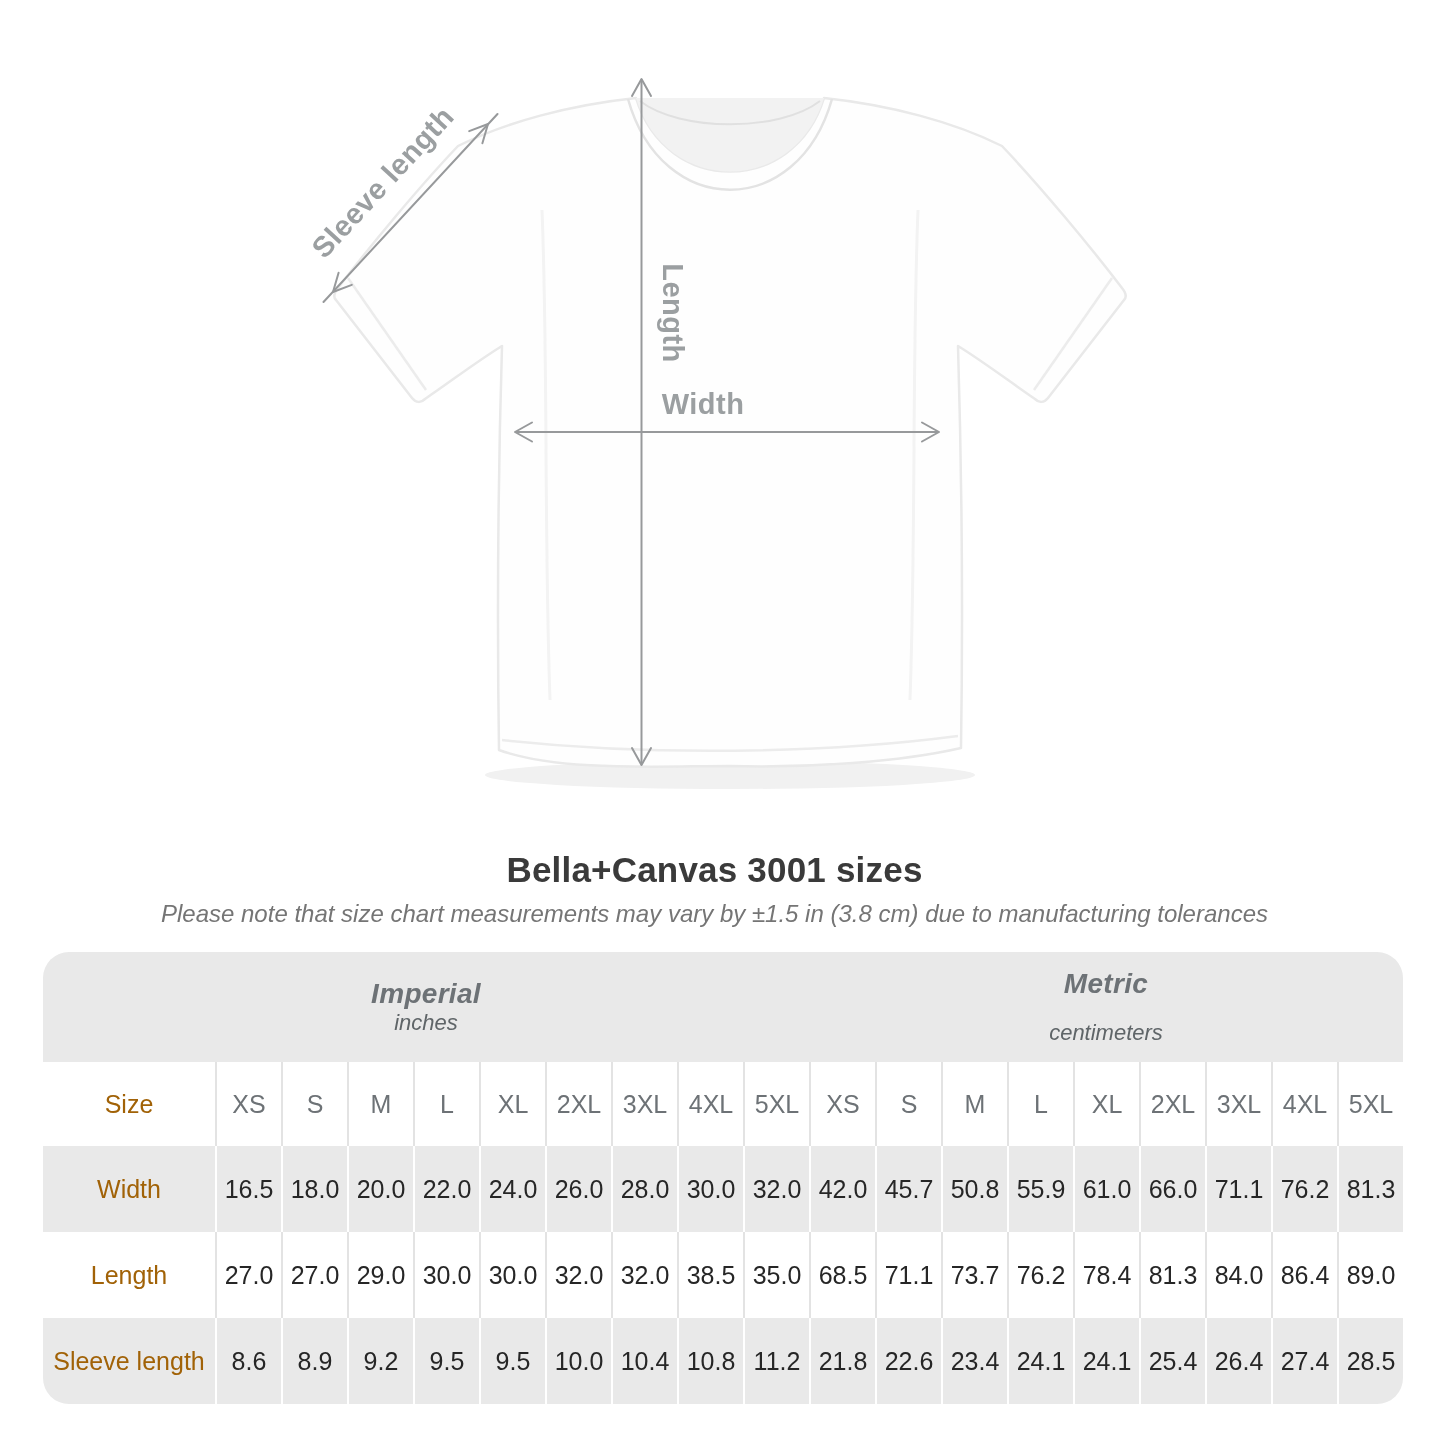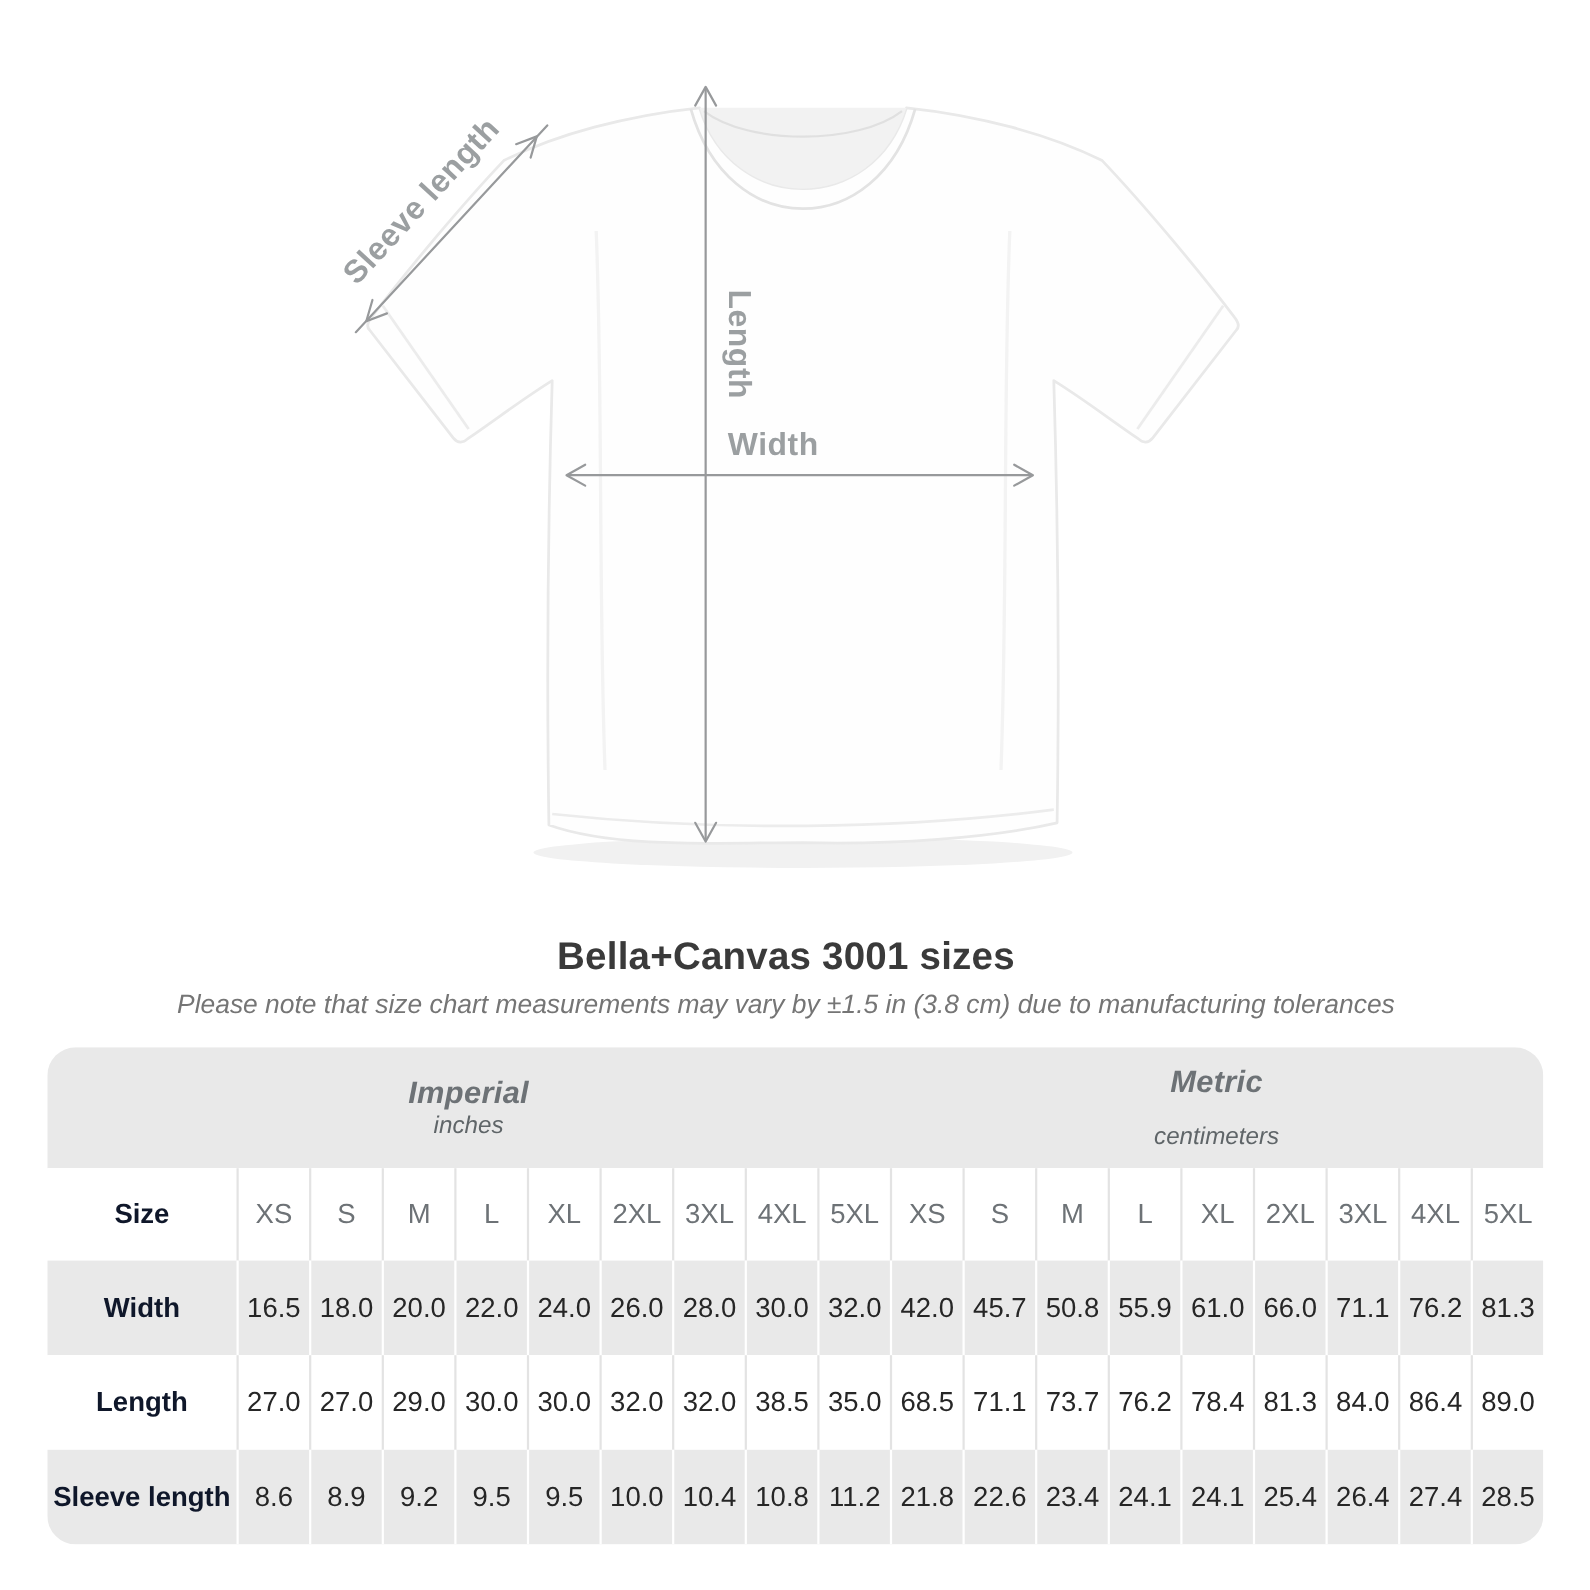--- a/index.html
+++ b/index.html
@@ -27,21 +27,21 @@
   .band-unit{margin-top:0;font-size:22px;font-style:italic;color:#5f6568;}
   .trow{display:flex;height:86px;background:#fff;}
   .trow.header-row{height:84px;}
   .trow.gray{background:#e9e9e9;}
   .cell{
     flex:1;display:flex;align-items:center;justify-content:center;
     font-size:25px;color:#262626;
   }
   .cell + .cell{border-left:2px solid #e3e3e3;}
   .trow.gray .cell + .cell{border-left-color:#ffffff;}
-  .label-cell{flex:0 0 172px;font-weight:bold;color:#0f172a;}
+  .label-cell{flex:0 0 172px;font-weight:normal;color:#a16207;}
   .head{font-weight:normal;color:#6d7276;}
 </style>
 </head>
 <body>
 
 <div class="canvas">
 
   <svg class="diagram-svg" viewBox="0 0 1445 835">
 
     <ellipse cx="730" cy="775" rx="245" ry="14" fill="#f1f1f1"></ellipse>

